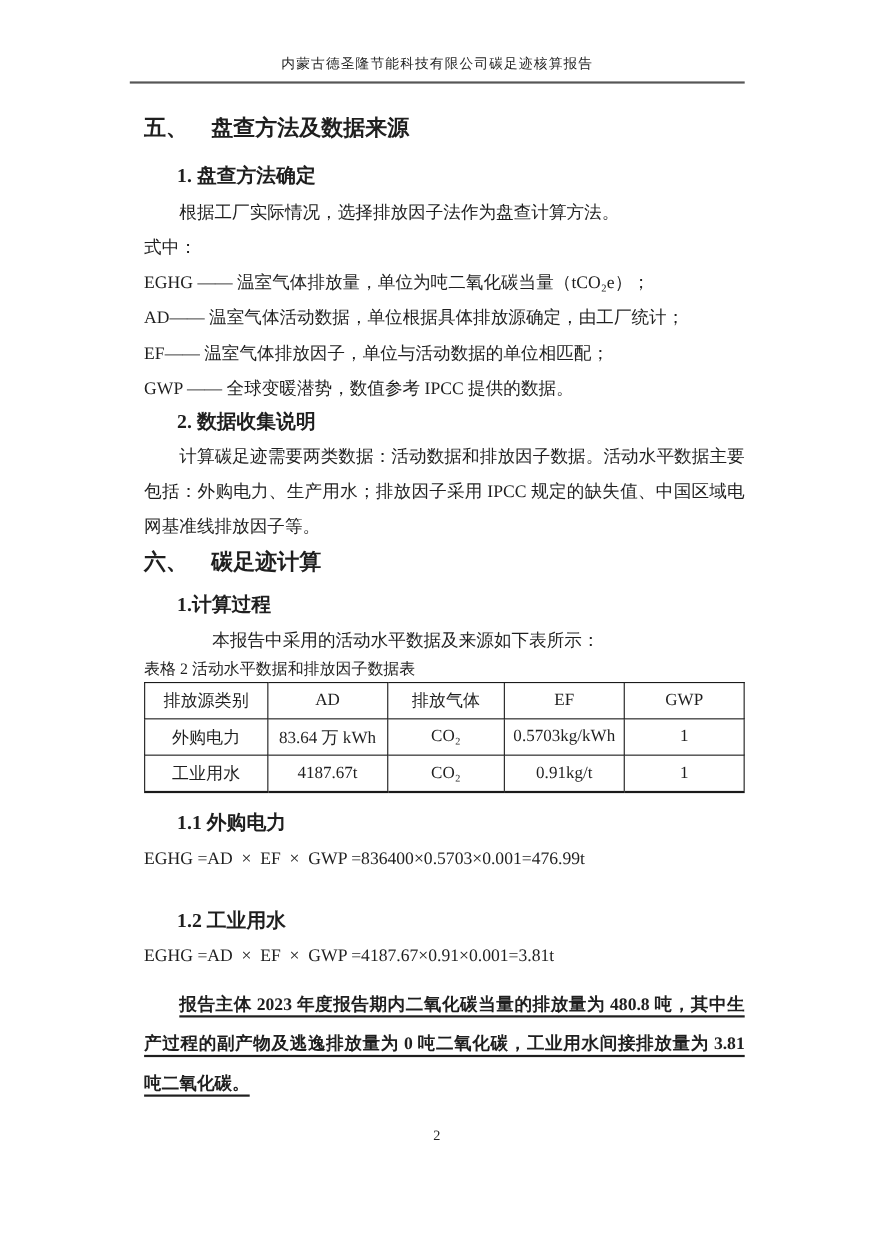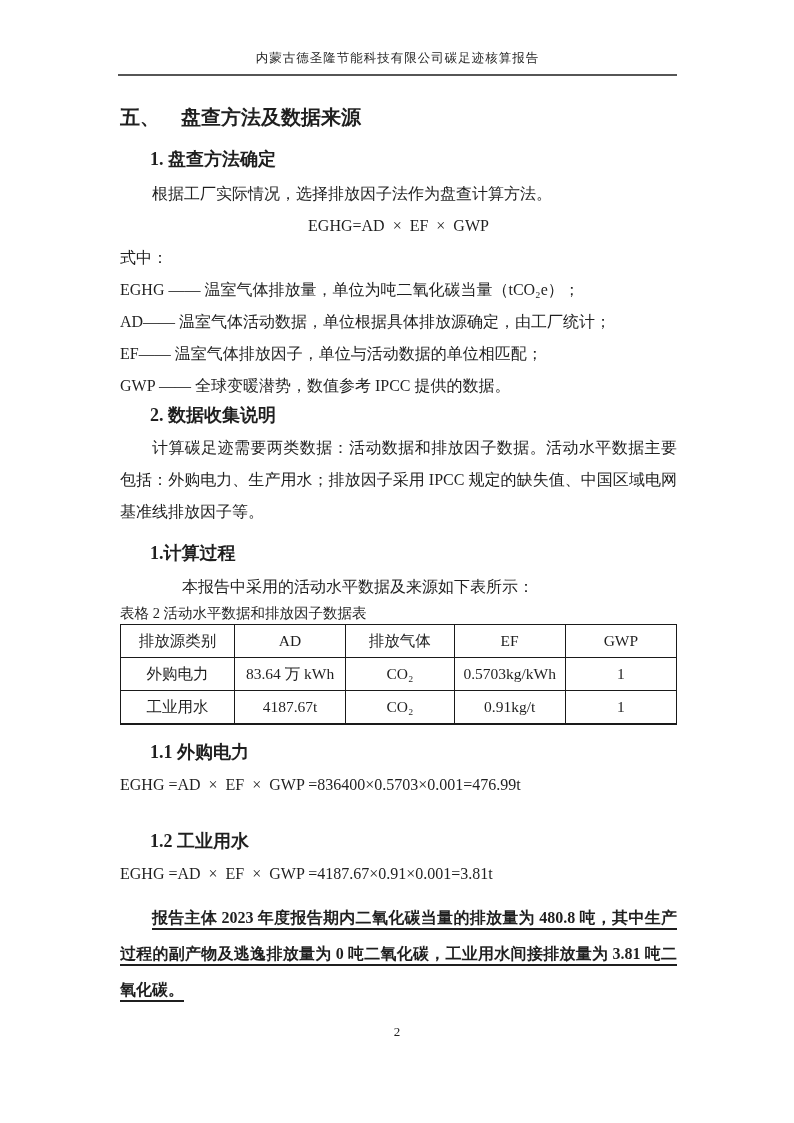--- a/index.html
+++ b/index.html
@@ -6,21 +6,21 @@
   .page{
     position:relative;width:794px;height:1123px;background:#ffffff;
     font-family:"Liberation Serif","DejaVu Serif",serif;color:#1f1f1f;
     overflow:hidden;
   }
   .doc-header{
     position:absolute;left:118px;right:117px;top:50px;
     text-align:center;font-size:12.5px;letter-spacing:1px;
     padding-bottom:7px;border-bottom:2px solid #565656;
   }
-  .content{position:absolute;left:120px;right:117px;top:96px;}
+  .content{position:absolute;left:131px;right:117px;top:96px;}
 
   .h1{font-size:20px;font-weight:700;line-height:26px;margin:0;}
   .h1 .h1-num{display:inline-block;}
   .h1 .h1-title{display:inline-block;margin-left:16px;}
   .h2{font-size:18px;font-weight:700;line-height:22px;margin:0 0 0 30px;white-space:pre-wrap;}
 
   .para{font-size:16px;line-height:32px;margin:0;text-align:justify;}
   .indent{text-indent:32px;}
   .formula{font-size:16px;line-height:32px;margin:0;text-align:center;white-space:pre-wrap;}
   .plain{font-size:16px;line-height:32px;margin:0;}
@@ -67,35 +67,38 @@
 
     <h1 class="h1 s5-h1">
       <span class="h1-num">五、</span>
       <span class="h1-title">盘查方法及数据来源</span>
     </h1>
 
     <h2 class="h2 s5-sub1">1. 盘查方法确定</h2>
 
     <p class="para indent s5-p1">根据工厂实际情况，选择排放因子法作为盘查计算方法。</p>
 
-    <p class="formula">EGHG=AD  ×  EF  ×  GWP</p>
 
     <p class="plain">式中：</p>
 
     <div class="defs">
       <p>EGHG —— 温室气体排放量，单位为吨二氧化碳当量（tCO₂e）；</p>
       <p>AD—— 温室气体活动数据，单位根据具体排放源确定，由工厂统计；</p>
       <p>EF—— 温室气体排放因子，单位与活动数据的单位相匹配；</p>
       <p>GWP —— 全球变暖潜势，数值参考 IPCC 提供的数据。</p>
     </div>
 
     <h2 class="h2 s5-sub2">2. 数据收集说明</h2>
 
     <p class="para indent s5-p2">计算碳足迹需要两类数据：活动数据和排放因子数据。活动水平数据主要包括：外购电力、生产用水；排放因子采用 IPCC 规定的缺失值、中国区域电网基准线排放因子等。</p>
 
+    <h1 class="h1 s6-h1">
+      <span class="h1-num">六、</span>
+      <span class="h1-title">碳足迹计算</span>
+    </h1>
 
     <h2 class="h2 s6-sub1">1.计算过程</h2>
 
     <p class="para s6-intro">本报告中采用的活动水平数据及来源如下表所示：</p>
 
     <p class="caption">表格 2 活动水平数据和排放因子数据表</p>
 
     <table class="data">
       <colgroup>
         <col class="c1">

